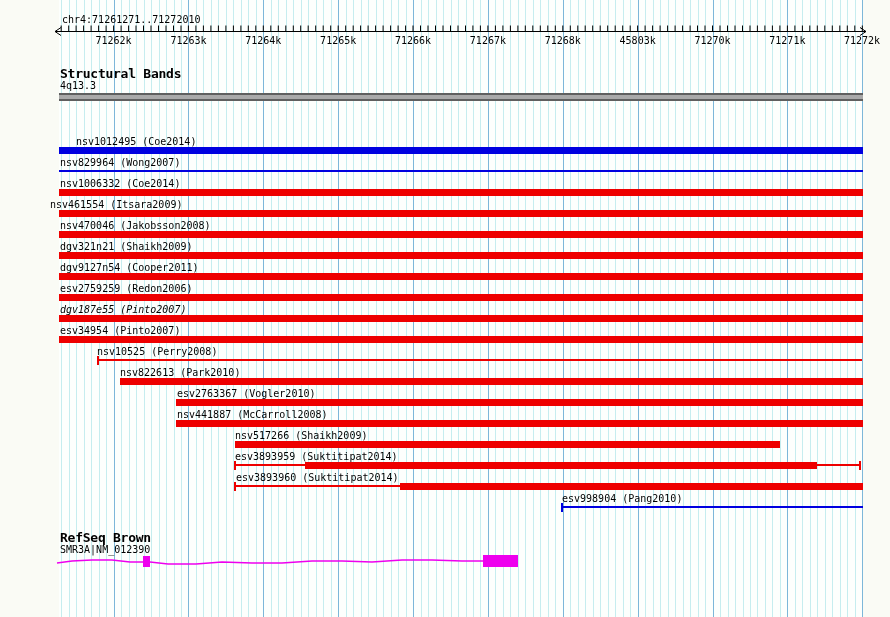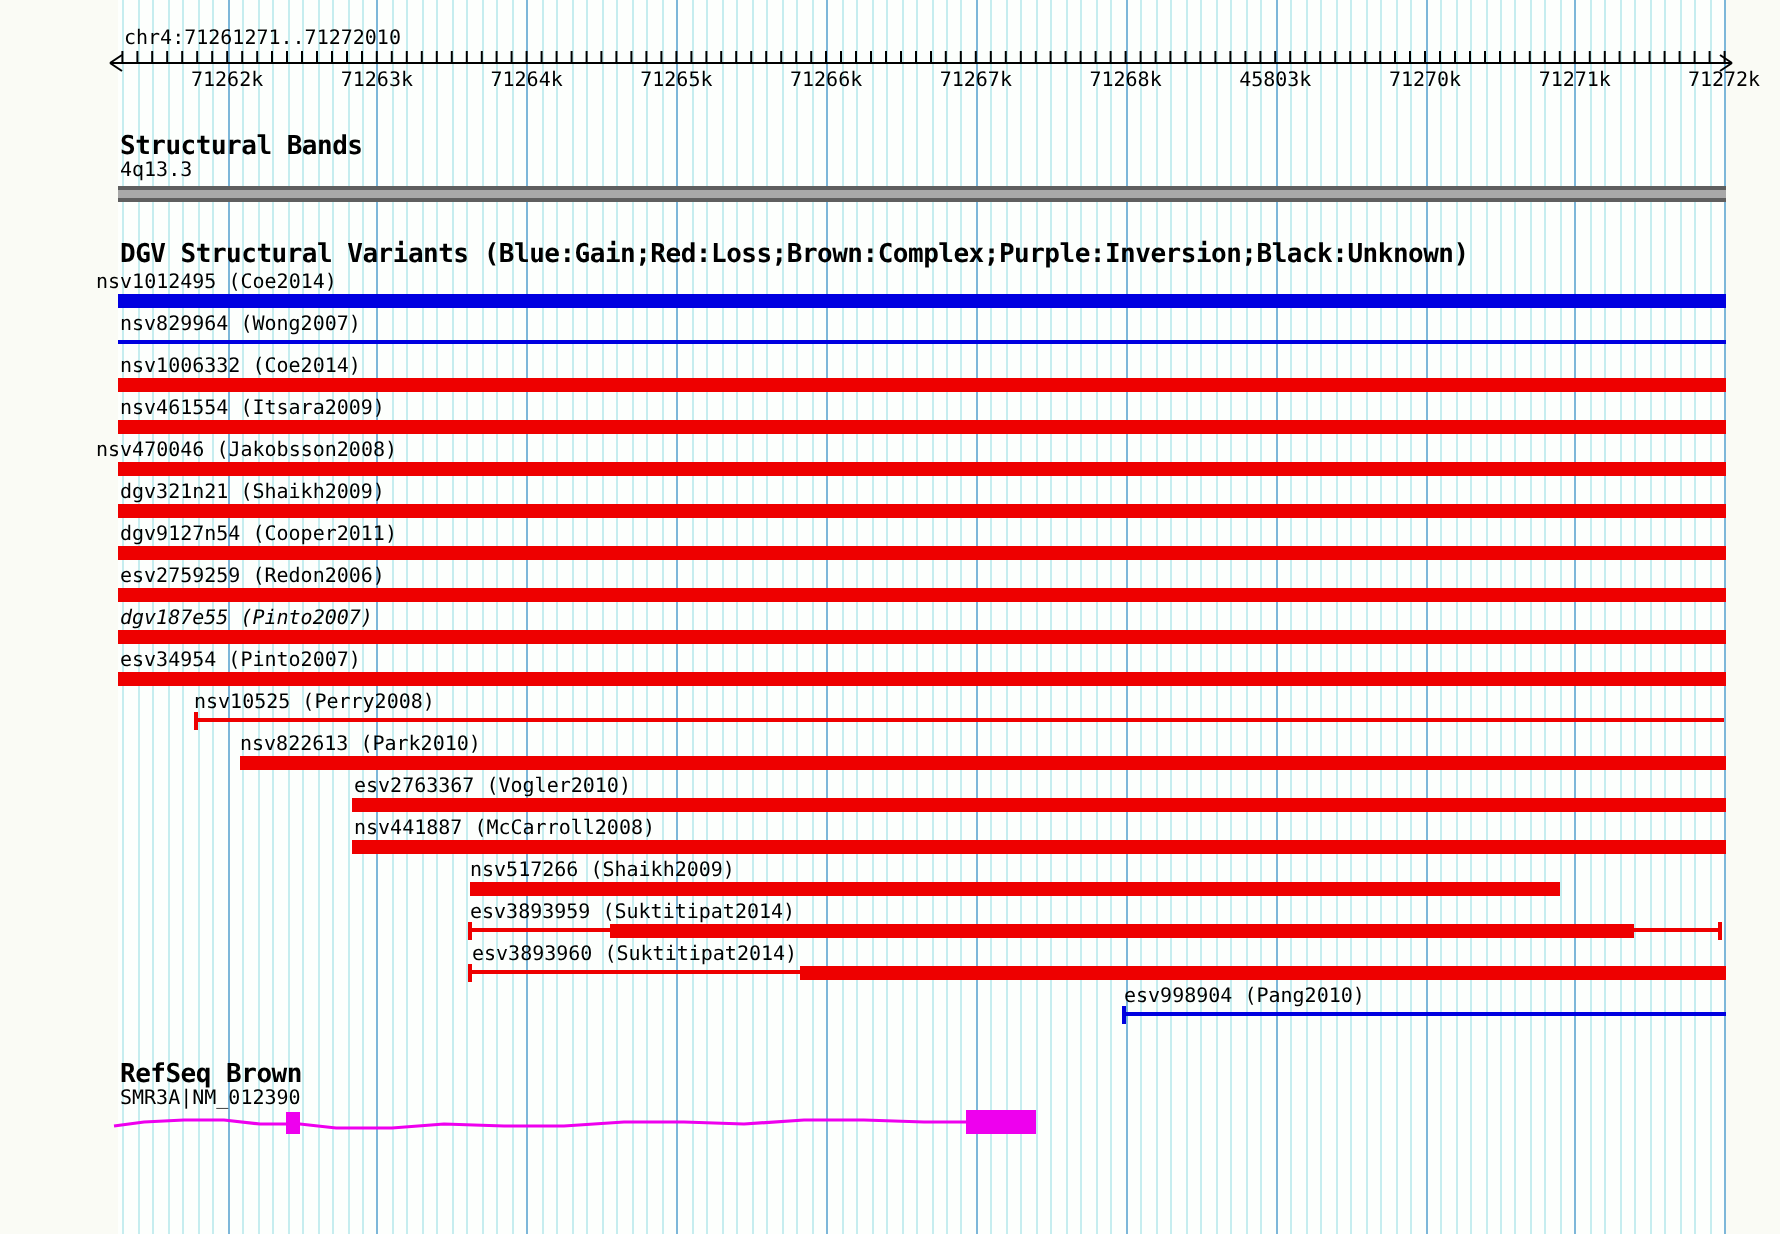--- a/index.html
+++ b/index.html
@@ -263,40 +263,39 @@
       <div class="tick-label" style="left: 637.649px; top: 35px;">45803k</div>
       <div class="tick-label" style="left: 712.517px; top: 35px;">71270k</div>
       <div class="tick-label" style="left: 787.384px; top: 35px;">71271k</div>
       <div class="tick-label" style="left: 862px; top: 35px;">71272k</div>
     </div>
 
   <div class="hdr" style="left:60px;top:67px;">Structural Bands</div>
   <div class="small" style="left:60px;top:80px;">4q13.3</div>
   <div id="cyto-band-bar" style="left: 59px; top: 93px; width: 804px; height: 8px; background: rgb(169, 169, 169);"></div>
 
-  <div class="hdr" style="left:60px;top:121px;">DGV Structural Variants (Blue:Gain;Red:Loss;Brown:Complex;Purple:Inversion;Black:Unknown)</div>
   <div id="dgv-tracks">
       <div>
-        <div class="small" style="left: 48px; top: 136px;">nsv1012495 (Coe2014)</div>
+        <div class="small" style="left: 76px; top: 136px;">nsv1012495 (Coe2014)</div>
         <div class="bar" style="left: 59px; width: 804px; top: 147px; height: 7px; background: rgb(0, 0, 224);"></div>
       </div>
       <div>
         <div class="small" style="left: 60px; top: 157px;">nsv829964 (Wong2007)</div>
         <div class="bar" style="left: 59px; width: 804px; top: 170px; height: 2px; background: rgb(0, 0, 224);"></div>
       </div>
       <div>
         <div class="small" style="left: 60px; top: 178px;">nsv1006332 (Coe2014)</div>
         <div class="bar" style="left: 59px; width: 804px; top: 189px; height: 7px; background: rgb(238, 0, 0);"></div>
       </div>
       <div>
-        <div class="small" style="left: 60px; top: 199px;">nsv461554 (Itsara2009)</div>
+        <div class="small" style="left: 50px; top: 199px;">nsv461554 (Itsara2009)</div>
         <div class="bar" style="left: 59px; width: 804px; top: 210px; height: 7px; background: rgb(238, 0, 0);"></div>
       </div>
       <div>
-        <div class="small" style="left: 48px; top: 220px;">nsv470046 (Jakobsson2008)</div>
+        <div class="small" style="left: 60px; top: 220px;">nsv470046 (Jakobsson2008)</div>
         <div class="bar" style="left: 59px; width: 804px; top: 231px; height: 7px; background: rgb(238, 0, 0);"></div>
       </div>
       <div>
         <div class="small" style="left: 60px; top: 241px;">dgv321n21 (Shaikh2009)</div>
         <div class="bar" style="left: 59px; width: 804px; top: 252px; height: 7px; background: rgb(238, 0, 0);"></div>
       </div>
       <div>
         <div class="small" style="left: 60px; top: 262px;">dgv9127n54 (Cooper2011)</div>
         <div class="bar" style="left: 59px; width: 804px; top: 273px; height: 7px; background: rgb(238, 0, 0);"></div>
       </div>

